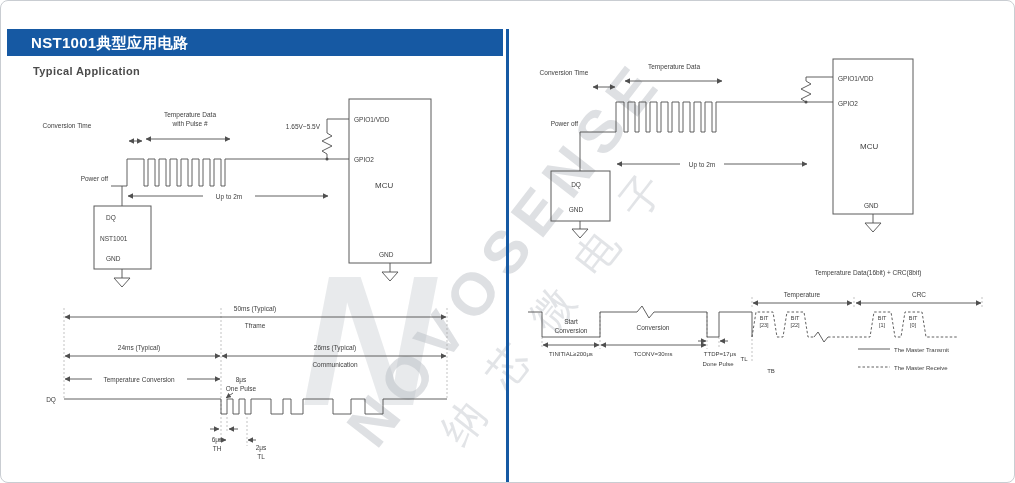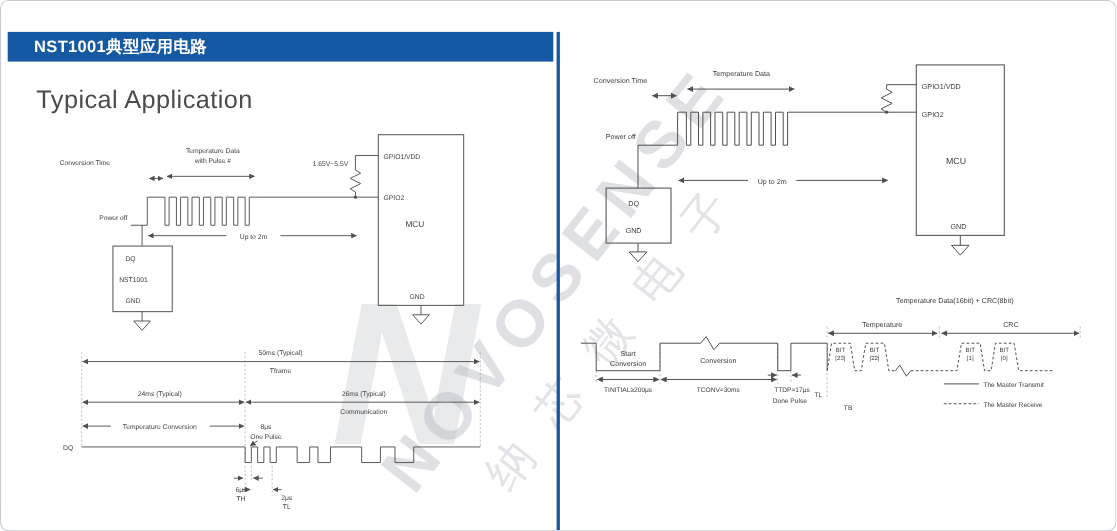--- a/index.html
+++ b/index.html
@@ -13,27 +13,27 @@
   .wm-rot { position:absolute; left:270px; top:205px; width:520px; text-align:center;
             transform:rotate(-52deg); transform-origin:center; }
   .wm-en { font-size:60px; font-weight:bold; letter-spacing:10px; color:rgba(176,181,189,0.42); }
   .wm-cn { font-size:42px; letter-spacing:30px; margin-top:10px; color:rgba(182,187,194,0.40); }
   .wm-n  { position:absolute; left:300px; top:248px; font-size:185px; font-weight:bold;
            font-style:italic; color:rgba(185,190,197,0.32); line-height:1; }
 
   .top-strip { height:28px; }
   .panels { position:relative; z-index:1; display:flex; height:453px; }
   .panel { flex:1; display:flex; flex-direction:column; }
-  .panel-left  { margin-left:6px;gap:12px; }
+  .panel-left  { margin-left:6px; }
   .panel-right { margin-right:6px; }
   .divider { width:3px; background:#1659a3; margin:0 3px; }
 
   .panel-hd { height:27px; background:#1659a3; color:#fff; font-size:15px; font-weight:bold;
               line-height:27px; padding-left:24px; letter-spacing:0.3px; }
-  .app-title { color:#4b4b4b; font-size:23px; font-weight:normal; padding:9px 0 0 26px;
+  .app-title { color:#4b4b4b; font-size:11px; font-weight:bold; padding:9px 0 0 26px;
                letter-spacing:0.4px; height:33px; }
 
   svg.diagram { display:block; }
   svg text { font-family:"Liberation Sans", sans-serif; font-size:6.5px; fill:#3d3d3d; stroke:none; }
   svg text.t8 { font-size:8px; }
   svg text.t6 { font-size:6px; }
   svg text.t55 { font-size:5.5px; }
   .ln line, .ln path { stroke:#4f4f4f; stroke-width:0.9; fill:none; }
   .ln .dash { stroke-dasharray:2.5 2; }
   .ref line { stroke:#9a9a9a; stroke-width:0.6; stroke-dasharray:2 2; }

